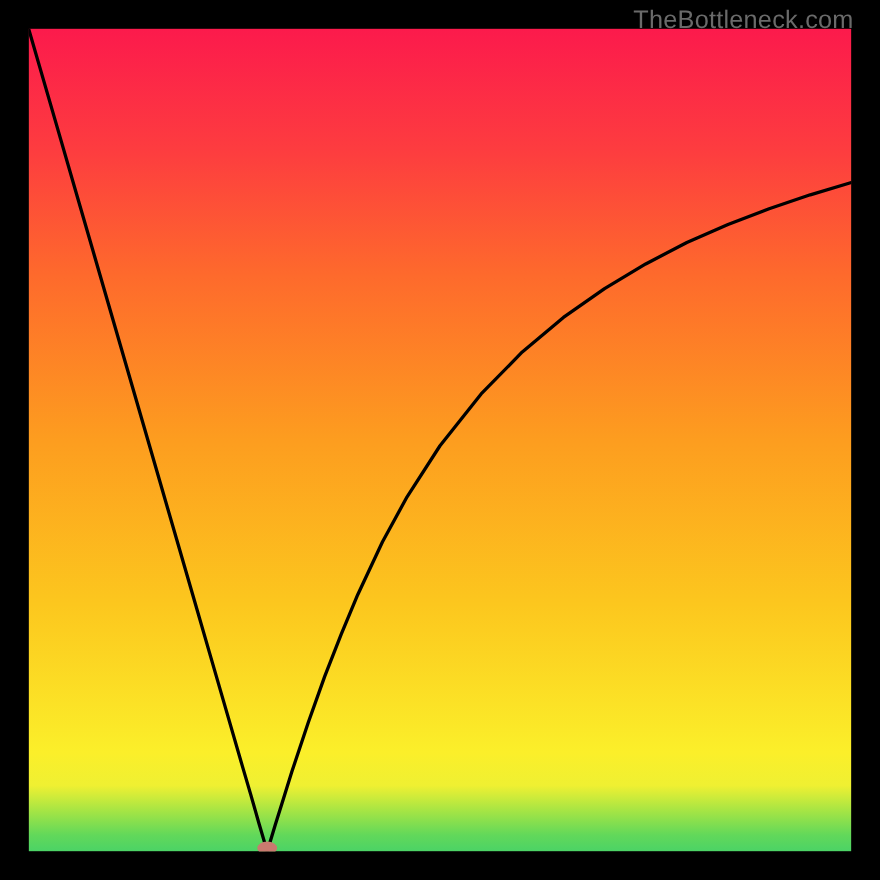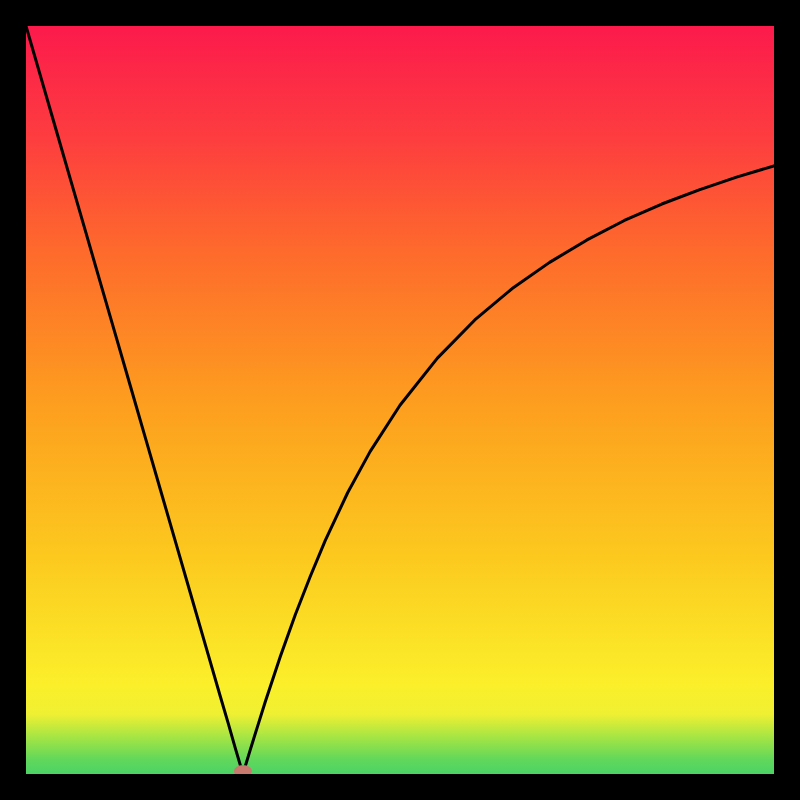--- a/index.html
+++ b/index.html
@@ -55,13 +55,14 @@
             <stop offset="70%" stop-color="#fe6a2c"></stop>
             <stop offset="85%" stop-color="#fd3d3f"></stop>
             <stop offset="100%" stop-color="#fc1a4c"></stop>
           </linearGradient>
       </defs>
       <rect x="0" y="0" width="748" height="748" fill="url(#bg-grad)"></rect>
       <path id="curve-path" fill="none" stroke="#000" stroke-width="3" stroke-linecap="round" stroke-linejoin="round" d="M0.00 0.00 L14.96 51.61 L29.92 103.22 L44.88 154.84 L59.84 206.45 L74.80 258.06 L89.76 309.67 L104.72 361.28 L119.68 412.90 L134.64 464.51 L149.60 516.12 L164.56 567.73 L179.52 619.34 L194.48 670.96 L201.96 696.39 L209.44 722.57 L216.92 748.00 L224.40 723.32 L231.88 699.38 L239.36 675.44 L254.32 630.56 L269.28 588.68 L284.24 550.53 L299.20 514.62 L321.64 466.75 L344.08 425.61 L374.00 379.24 L411.40 332.11 L448.80 293.96 L486.20 262.55 L523.60 236.37 L561.00 213.93 L598.40 194.48 L635.80 178.02 L673.20 163.81 L710.60 151.10 L748.00 139.88 "></path>
       <ellipse id="min-dot" rx="9" ry="6" cx="216.92" cy="745" fill="#c97a6f"></ellipse>
     </svg>
   </div>
+  <div class="watermark">TheBottleneck.com</div>
 </div>
 
 </body></html>

